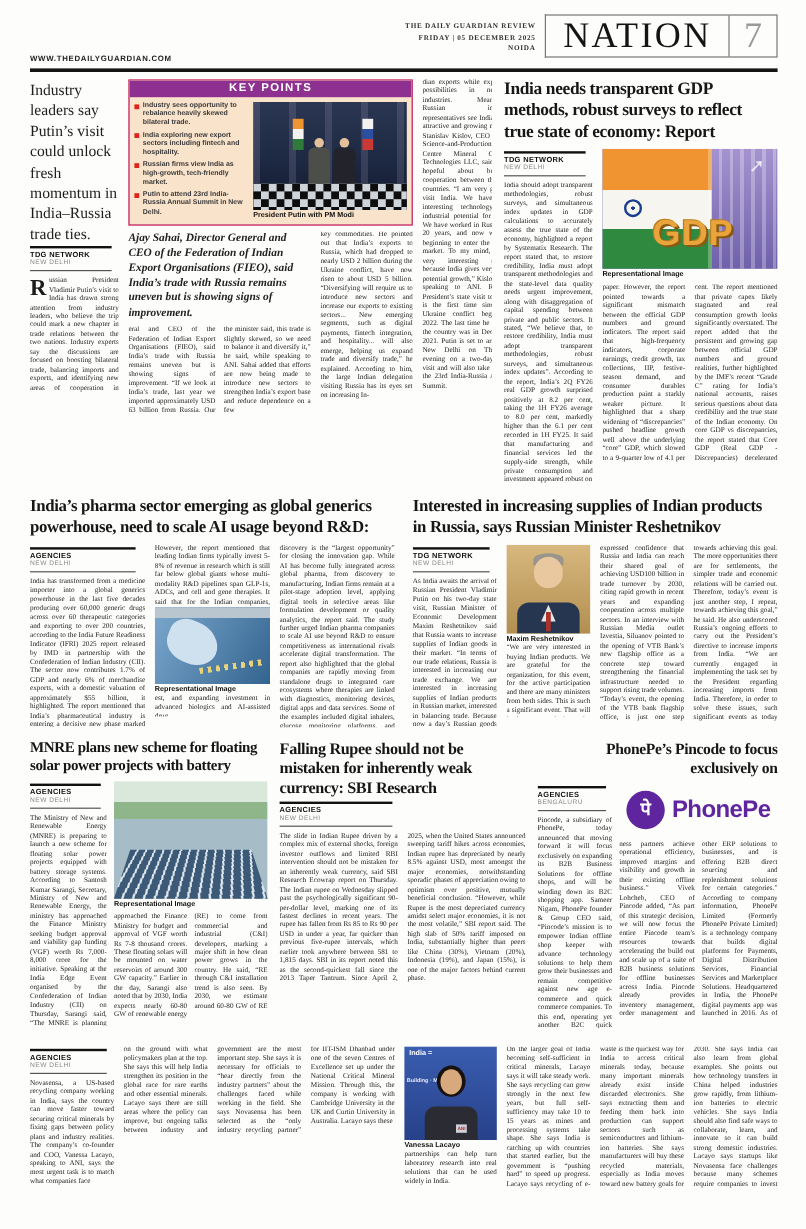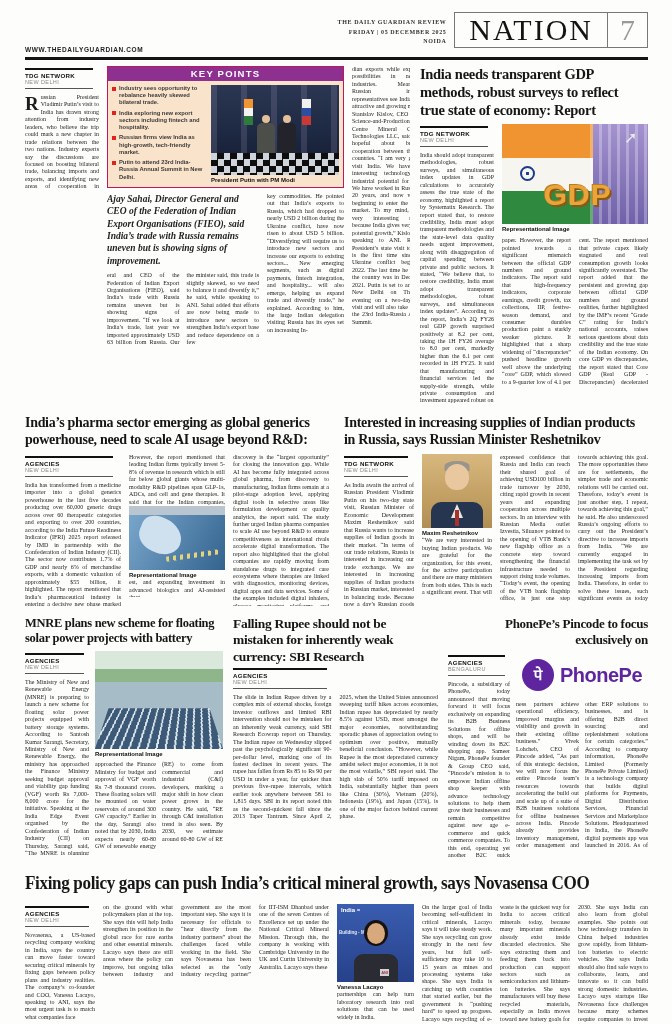--- a/index.html
+++ b/index.html
@@ -179,20 +179,21 @@
         <span class="page-num">7</span>
       </div>
     </div>
   </header>
 
   <section class="row1">
 
     <article>
       <div class="main-body">
         <div style="overflow:hidden;">
+          <p class="standfirst">Industry leaders say Putin’s visit could unlock fresh momentum in India–Russia trade ties.</p>
           <div class="byline">
             <div class="nm">TDG NETWORK</div>
             <div class="loc">NEW DELHI</div>
           </div>
           <p class="bodytext" style="height:96px;"><span class="dropcap">R</span><span>ussian President Vladimir Putin’s visit to India has drawn strong attention from industry leaders, who believe the trip could mark a new chapter in trade relations between the two nations. Industry experts say the discussions are focused on boosting bilateral trade, balancing imports and exports, and identifying new areas of cooperation in technology and industry. Ajay Sahai, Director Gen-</span></p>
         </div>
 
         <div>
           <div class="keybox">
             <div class="keybox-head">KEY POINTS</div>
@@ -378,23 +379,20 @@
             <span class="pp-word">PhonePe</span>
           </div>
           <div class="pp-under bodytext" style="display:block;columns:2;column-gap:6px;height:152px;">ness partners achieve operational efficiency, improved margins and visibility and growth in their existing offline business.” Vivek Lohcheb, CEO of Pincode added, “As part of this strategic decision, we will now focus the entire Pincode team’s resources towards accelerating the build out and scale up of a suite of B2B business solutions for offline businesses across India. Pincode already provides inventory management, order management and other ERP solutions to businesses, and is offering B2B direct sourcing and replenishment solutions for certain categories.” According to company information, PhonePe Limited (Formerly PhonePe Private Limited) is a technology company that builds digital platforms for Payments, Digital Distribution Services, Financial Services and Marketplace Solutions. Headquartered in India, the PhonePe digital payments app was launched in 2016. As of March 31, 2025, PhonePe has over 61 Crore registered users and a digital payments acceptance network spread across over 4.4 Crore merchants.</div>
         </div>
       </div>
     </article>
   </section>
 
   <section class="row4">
     <article>
-      <div class="nova-h-wrap">
-        <h2 class="nova-h">Fixing policy gaps can push India’s critical mineral growth, says Novasensa COO</h2>
-      </div>
       <div class="nova-body">
         <div class="nova-c1" style="overflow:hidden;">
           <div class="byline">
             <div class="nm">AGENCIES</div>
             <div class="loc">NEW DELHI</div>
           </div>
           <p class="bodytext" style="height:98px;">Novasensa, a US-based recycling company working in India, says the country can move faster toward securing critical minerals by fixing gaps between policy plans and industry realities. The company’s co-founder and COO, Vanessa Lacayo, speaking to ANI, says the most urgent task is to match what companies face</p>
         </div>
         <div class="nova-trio bodytext">on the ground with what policymakers plan at the top. She says this will help India strengthen its position in the global race for rare earths and other essential minerals. Lacayo says there are still areas where the policy can improve, but ongoing talks between industry and government are the most important step. She says it is necessary for officials to “hear directly from the industry partners” about the challenges faced while working in the field. She says Novasensa has been selected as the “only industry recycling partner” for IIT-ISM Dhanbad under one of the seven Centres of Excellence set up under the National Critical Mineral Mission. Through this, the company is working with Cambridge University in the UK and Curtin University in Australia. Lacayo says these</div>
         <div class="nova-photo-col">

